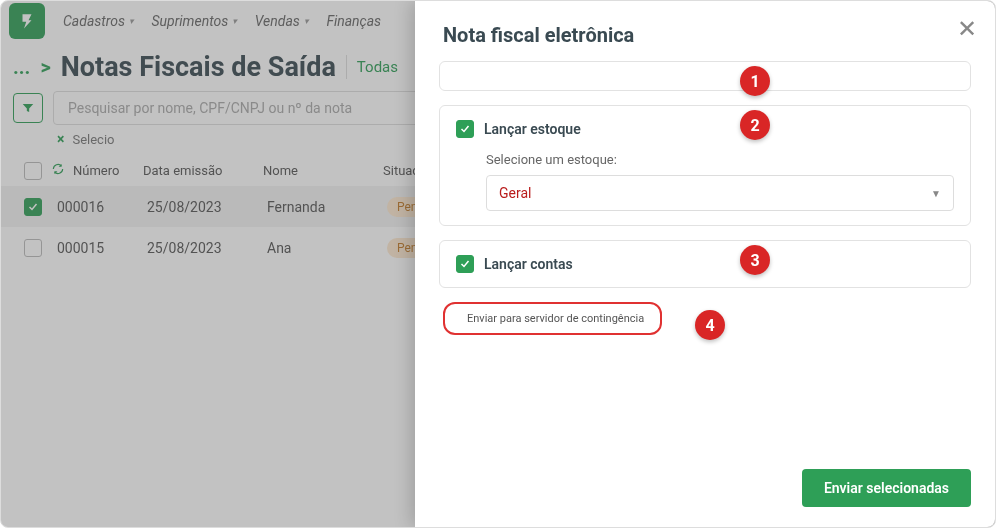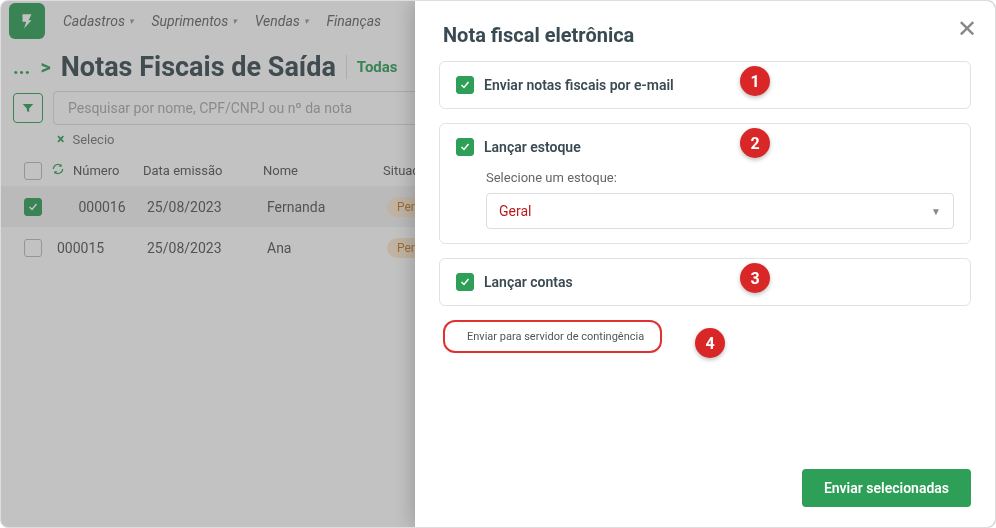--- a/index.html
+++ b/index.html
@@ -10,21 +10,21 @@
     .logo { width: 36px; height: 36px; background: #2e9f57; border-radius: 6px; display:flex; align-items:center; justify-content:center; }
     .logo svg { width: 18px; height: 18px; }
     .nav-item { color: #666; font-size: 14px; display:flex; align-items:center; gap:4px; cursor:pointer;font-style:italic; }
     .chevdown { font-size: 9px; color:#999; }
 
     .page-header { display:flex; align-items:center; padding: 10px 12px 8px 12px; gap: 10px; }
     .breadcrumb-dots { color:#2e9f57; font-size:20px; font-weight:700; }
     .breadcrumb-sep { color:#2e9f57; font-size:20px; font-weight:700; }
     .page-title { font-size: 27px; font-weight: 700; color:#3a4a52; }
     .divider-v { width:1px; height:24px; background:#ddd; }
-    .filter-pill { color:#2e9f57; font-weight:700; font-size:15px; display:flex; align-items:center; gap:20px; cursor:pointer;text-align:right; }
+    .filter-pill { color:#2e9f57; font-weight:400; font-size:15px; display:flex; align-items:center; gap:20px; cursor:pointer;text-align:right; }
     .filter-pill .tri { font-size:10px; }
 
     .filter-row { display:flex; align-items:center; padding: 0 12px 6px 12px; gap:10px; }
     .filter-btn { width:30px; height:30px; border:1px solid #2e9f57; border-radius:4px; display:flex; align-items:center; justify-content:center; cursor:pointer; }
     .filter-btn svg { width:14px; height:14px; }
     .search-wrap { position:relative; flex:1; }
     .search-input { width:100%; height:34px; border:1px solid #ddd; border-radius:4px; padding: 0 40px 0 14px; font-size:14px; color:#888; }
     .search-input::placeholder { color:#aaa; }
     .search-icon { position:absolute; right:10px; top:7px; color:#2e9f57; }
     .search-icon svg { width:18px; height:18px; }
@@ -147,21 +147,21 @@
 </div>
 
 <div class="table-row sel">
   <div class="col-chk">
       <div class="chk checked">
         <svg viewBox="0 0 24 24">
           <path fill="none" stroke="#fff" stroke-width="3" d="M5 12l5 5 9-11"></path>
         </svg>
       </div>
     </div>
-  <div class="cell col-num" style="margin-left:4px;text-align:center;">000016</div>
+  <div class="cell col-num" style="margin-left:4px;">000016</div>
   <div class="cell col-date">25/08/2023</div>
   <div class="cell col-name">Fernanda</div>
   <div class="col-status"><span class="badge-pend">Pend</span></div>
 </div>
 
 <div class="table-row">
   <div class="col-chk">
       <div class="chk"></div>
     </div>
   <div class="cell col-num" style="margin-left:4px;">000015</div>
@@ -171,28 +171,20 @@
 </div>
 
 <div class="overlay">
   <div class="modal">
     <span class="modal-close">✕</span>
     <div class="modal-title">Nota fiscal eletrônica</div>
 
     <div class="modal-body">
 
       <div class="card">
-        <div class="card-row">
-          <div class="chk checked">
-              <svg viewBox="0 0 24 24">
-                <path fill="none" stroke="#fff" stroke-width="3" d="M5 12l5 5 9-11"></path>
-              </svg>
-            </div>
-          <span class="card-label">Enviar notas fiscais por e-mail</span>
-        </div>
         <div class="callout" style="top:4px; right:200px;">1</div>
       </div>
 
       <div class="card">
         <div class="card-row">
           <div class="chk checked">
               <svg viewBox="0 0 24 24">
                 <path fill="none" stroke="#fff" stroke-width="3" d="M5 12l5 5 9-11"></path>
               </svg>
             </div>

